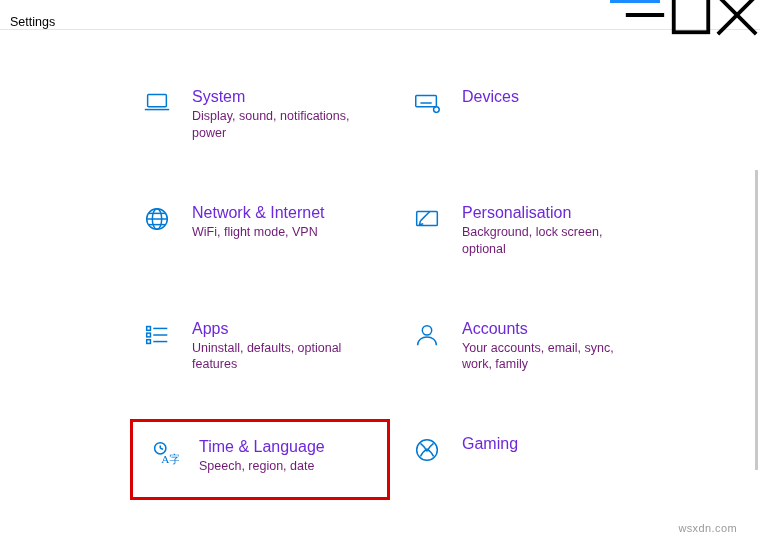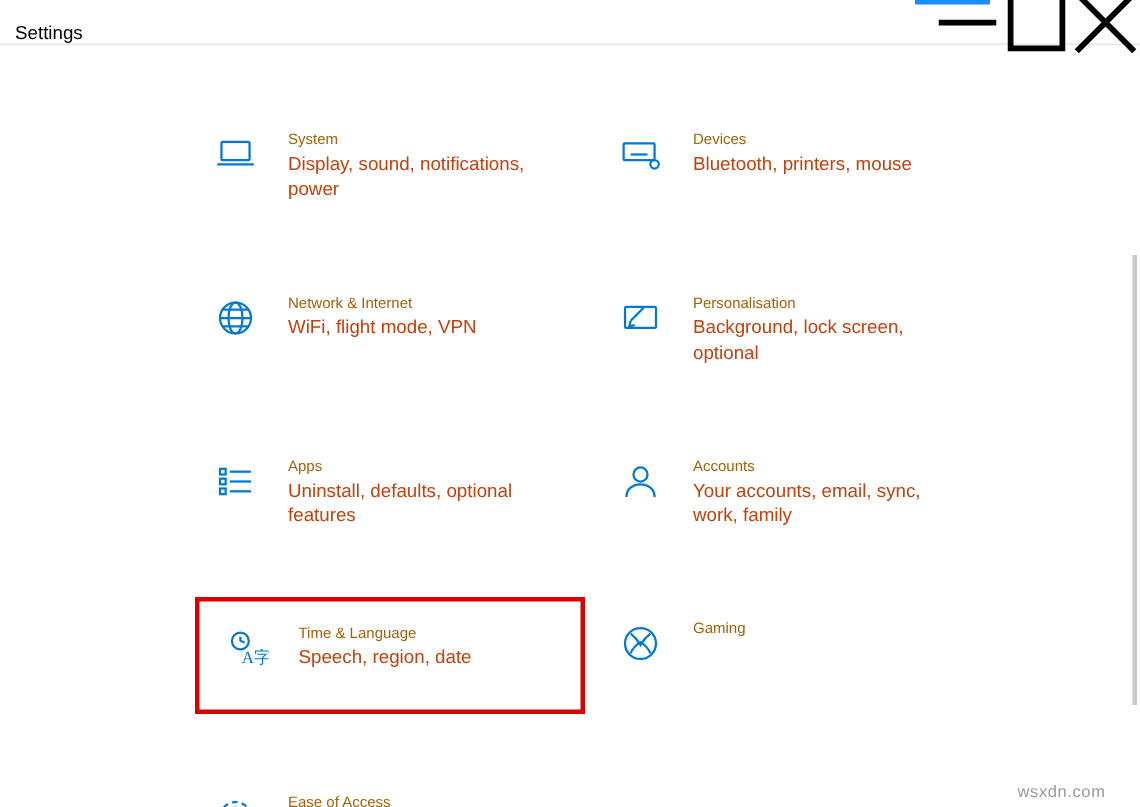--- a/index.html
+++ b/index.html
@@ -64,22 +64,22 @@
     width: 34px;
     height: 34px;
     flex-shrink: 0;
     color: #404040;
     display:flex;
     align-items:flex-start;
     justify-content:center;
   }
   .ticon svg { width: 30px; height: 30px; stroke: #0078d4; fill:none; stroke-width:1.6; }
   .tlabel { display:flex; flex-direction:column; }
-  .ttitle { font-size: 10px; color:#a16207; margin-bottom:2px; }
-  .tdesc { font-size: 12.5px; color:#c2410c; line-height:1.35; max-width: 170px; }
+  .ttitle { font-size: 16px; color:#6d28d9; margin-bottom:2px; }
+  .tdesc { font-size: 12.5px; color:#701a75; line-height:1.35; max-width: 170px; }
   .scrollbar-stub {
     position:absolute; right:2px; top:170px; width:3px; height:300px;
     background:#c8c8c8;
   }
   .watermark {
     position:absolute; right:23px; bottom:4px;
     font-size:11px; color:#9a9a9a; letter-spacing:0.4px;
   }
 </style>
 </head>
@@ -131,21 +131,20 @@
           <circle cx="26" cy="23" r="3"></circle>
           <line x1="8" y1="12" x2="8" y2="12"></line>
           <line x1="12" y1="12" x2="12" y2="12"></line>
           <line x1="16" y1="12" x2="16" y2="12"></line>
           <line x1="20" y1="12" x2="20" y2="12"></line>
           <line x1="9" y1="16" x2="21" y2="16"></line>
         </svg>
     </div>
     <div class="tlabel">
       <span class="ttitle">Devices</span>
-      <span class="tdesc">Bluetooth, printers, mouse</span>
     </div>
   </div>
 
 
   <div class="tile">
     <div class="ticon">
       <svg viewBox="0 0 32 32">
           <circle cx="16" cy="16" r="11"></circle>
           <ellipse cx="16" cy="16" rx="5" ry="11"></ellipse>
           <line x1="5" y1="16" x2="27" y2="16"></line>

